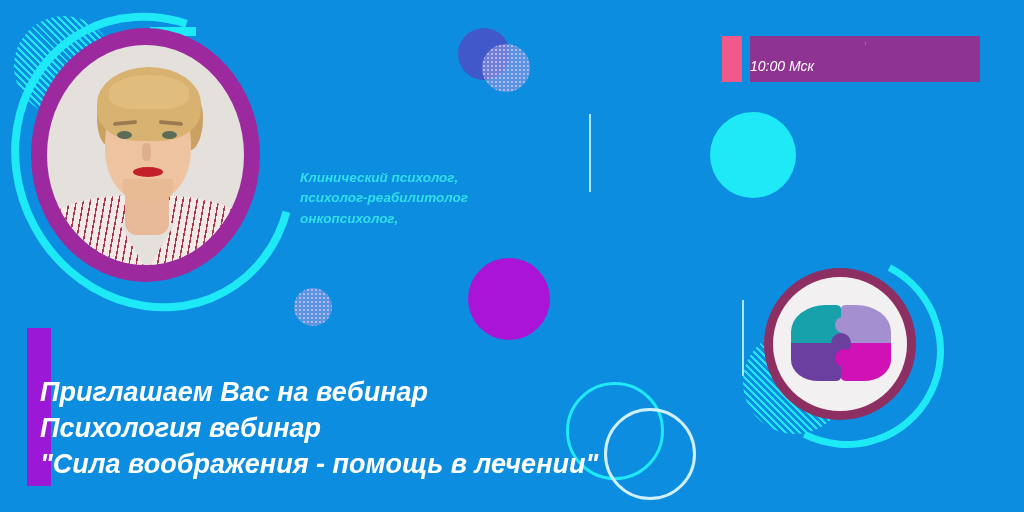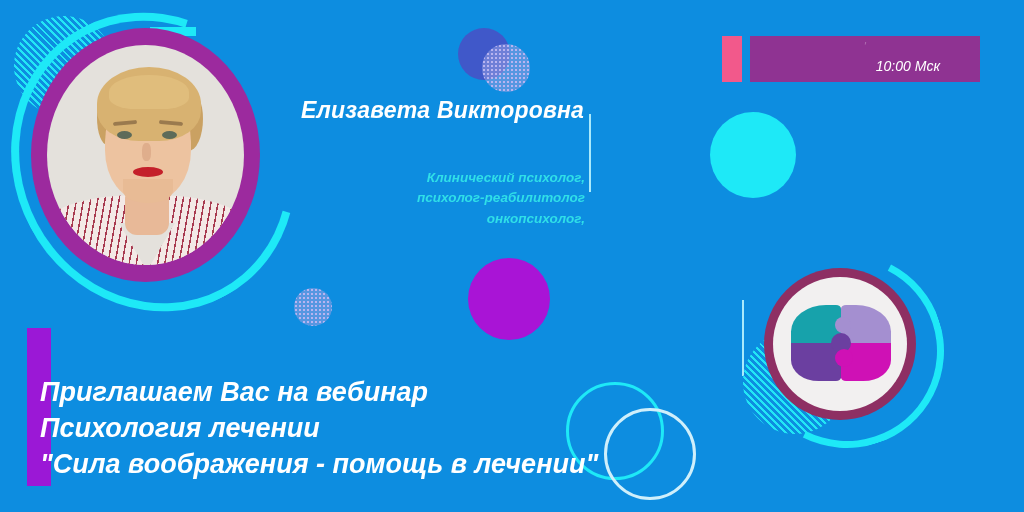--- a/index.html
+++ b/index.html
@@ -106,21 +106,21 @@
   
   #speaker-name{
     position:absolute;left:300px;top:96px;width:285px;
     text-align:center;
     font-size:23px;font-weight:bold;font-style:italic;
     line-height:1.26;letter-spacing:.2px;
     color:#ffffff;
   }
   #speaker-role{
     position:absolute;left:300px;top:168px;width:285px;
-    text-align:right;
+    text-align:left;
     font-size:13.5px;font-weight:bold;font-style:italic;
     line-height:1.5;
     color:#2fdfe8;
   }
   #headline{
     position:absolute;left:40px;top:374px;width:600px;
     text-align:left;
     font-size:27px;font-weight:bold;font-style:italic;
     line-height:1.34;
     color:#ffffff;
@@ -128,21 +128,21 @@
   #time-banner{
     position:absolute;left:750px;top:36px;width:230px;height:46px;
     background:#8f3392;
   }
   #time-date{
     position:absolute;left:0;top:4px;width:230px;text-align:center;
     font-size:11px;font-style:italic;color:rgba(255,255,255,.30);
     letter-spacing:.5px;
   }
   #time-value{
-    position:absolute;left:0;top:22px;width:190px;text-align:right;
+    position:absolute;left:0;top:22px;width:190px;text-align:left;
     font-size:14px;font-style:italic;font-weight:normal;color:#ffffff;
   }
 </style>
 </head>
 <body>
 
 <div id="poster">
 
   <div class="circle striped" style="left:14px;top:16px;width:100px;height:100px;"></div>
 
@@ -182,21 +182,20 @@
       <div class="pt pt-brow" id="pt-brow-l"></div>
       <div class="pt pt-brow" id="pt-brow-r"></div>
       <div class="pt pt-eye" id="pt-eye-l"></div>
       <div class="pt pt-eye" id="pt-eye-r"></div>
       <div class="pt" id="pt-nose"></div>
       <div class="pt" id="pt-lips"></div>
     </div>
   </div>
 
   <div id="speaker-name">
-    <div>Елизавета Викторовна</div>
   </div>
 
   <div id="speaker-role">
     <div>Клинический психолог,</div>
     <div>психолог-реабилитолог</div>
     <div>онкопсихолог,</div>
   </div>
 
   <div class="bar" style="left:722px;top:36px;width:20px;height:46px;background:#f2598b;"></div>
   <div id="time-banner">
@@ -214,17 +213,17 @@
       <div class="brainq" id="bq-br"></div>
       <div class="knob" id="knob-tr"></div>
       <div class="knob" id="knob-c"></div>
       <div class="knob" id="knob-br"></div>
       <div id="bq-tail"></div>
     </div>
   </div>
 
   <div id="headline">
     <div>Приглашаем Вас на вебинар</div>
-    <div>Психология лечении</div>
+    <div>Психология вебинар</div>
     <div>"Сила воображения - помощь в лечении"</div>
   </div>
 
 </div>
 
 </body></html>

